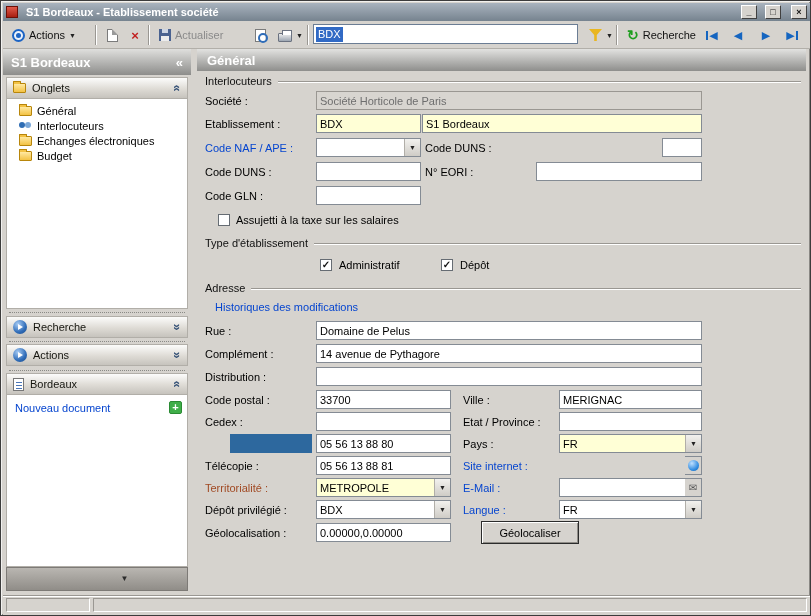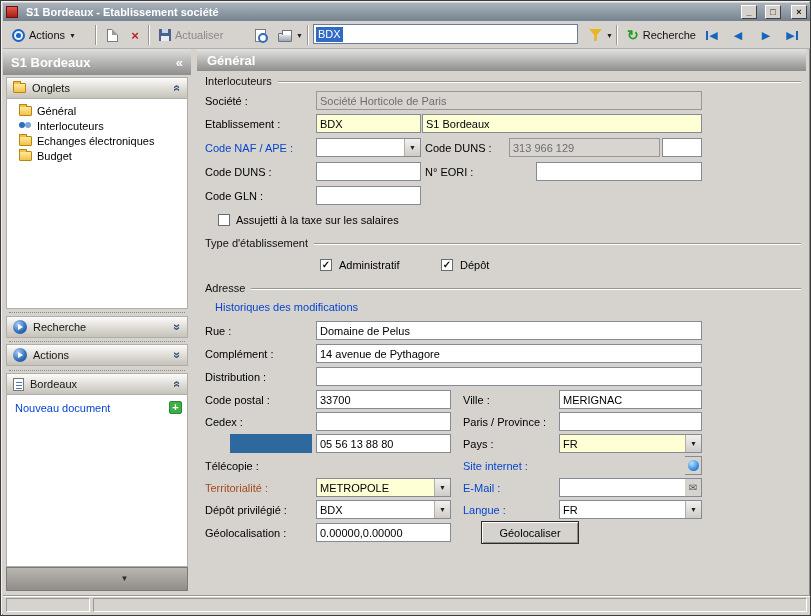--- a/index.html
+++ b/index.html
@@ -248,21 +248,20 @@
     <input class="fld yellow" style="left: 225px; top: 65px; width: 280px;" value="S1 Bordeaux">
 
     <span class="lbl blue" style="left:8px;top:92px">Code NAF / APE :</span>
     <div class="combo" style="left:119px;top:89px;width:105px">
       <input style="">
       <span class="combo-btn">
           <span class="dd">▼</span>
         </span>
     </div>
     <span class="lbl" style="left:228px;top:92px">Code DUNS :</span>
-    <input class="fld gray" style="left: 312px; top: 89px; width: 151px;" readonly="" value="313 966 129">
     <input class="fld" style="left: 465px; top: 89px; width: 40px;">
 
     <span class="lbl" style="left:8px;top:116px">Code DUNS :</span>
     <input class="fld" style="left: 119px; top: 113px; width: 105px;">
     <span class="lbl" style="left:228px;top:116px">N° EORI :</span>
     <input class="fld" style="left: 339px; top: 113px; width: 166px;">
 
     <span class="lbl" style="left:8px;top:140px">Code GLN :</span>
     <input class="fld" style="left: 119px; top: 137px; width: 105px;">
 
@@ -297,34 +296,35 @@
     <span class="lbl" style="left:8px;top:321px">Distribution :</span>
     <input class="fld" style="left: 119px; top: 318px; width: 386px;">
 
     <span class="lbl" style="left:8px;top:344px">Code postal :</span>
     <input class="fld" style="left: 119px; top: 341px; width: 135px;" value="33700">
     <span class="lbl" style="left:266px;top:344px">Ville :</span>
     <input class="fld" style="left: 362px; top: 341px; width: 143px;" value="MERIGNAC">
 
     <span class="lbl" style="left:8px;top:366px">Cedex :</span>
     <input class="fld" style="left: 119px; top: 363px; width: 135px;">
-    <span class="lbl" style="left:266px;top:366px">Paris / Province :</span>
+    <span class="lbl" style="left:266px;top:366px">Etat / Province :</span>
     <input class="fld" style="left: 362px; top: 363px; width: 143px;">
 
     <div class="sel-label" style="left:33px;top:385px;width:82px;height:19px"></div>
     <input class="fld" style="left: 119px; top: 385px; width: 135px;" value="05 56 13 88 80">
     <span class="lbl" style="left:266px;top:388px">Pays :</span>
     <div class="combo yellow" style="left:362px;top:385px;width:143px">
       <input value="FR" style="">
       <span class="combo-btn">
           <span class="dd">▼</span>
         </span>
     </div>
 
     <span class="lbl" style="left:8px;top:410px">Télécopie :</span>
+    <input class="fld" style="left: 119px; top: 407px; width: 135px;" value="05 56 13 88 81">
     <span class="lbl blue" style="left:266px;top:410px">Site internet :</span>
     <button class="icon-btn" style="left:488px;top:407px">
       <span class="globe"></span>
     </button>
 
     <span class="lbl red" style="left:8px;top:432px">Territorialité :</span>
     <div class="combo yellow" style="left:119px;top:429px;width:135px">
       <input value="METROPOLE" style="">
       <span class="combo-btn">
           <span class="dd">▼</span>

